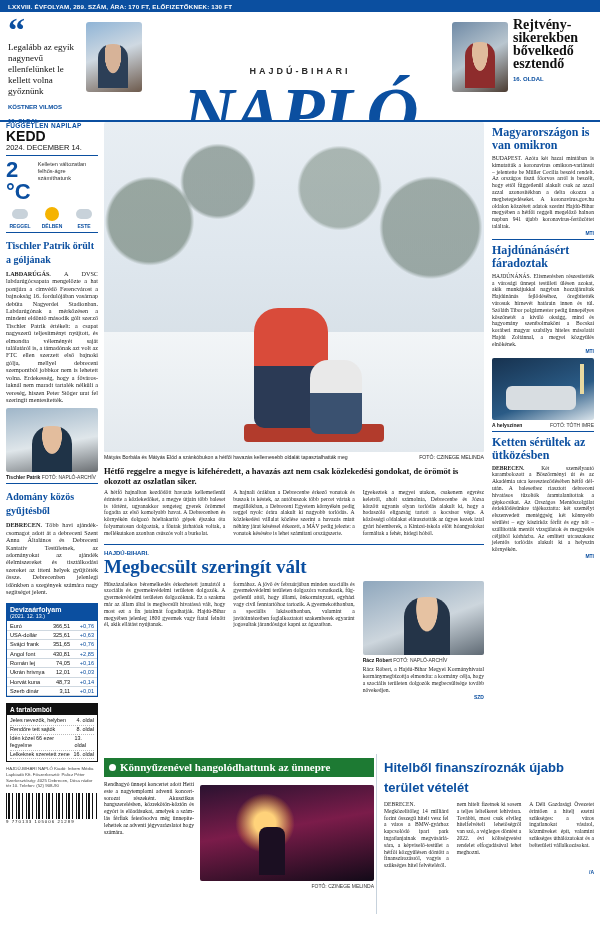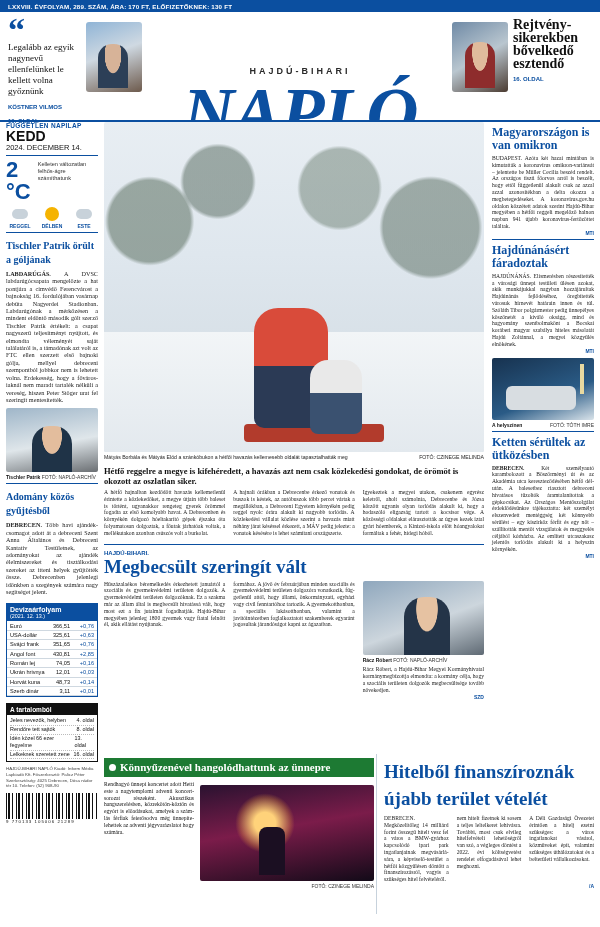--- a/index.html
+++ b/index.html
@@ -163,21 +163,21 @@
   .bt-left{ position:absolute; left:104px; top:0; width:270px;}
   .bt-right{ position:absolute; left:384px; top:0; width:210px;}
   .green-bar{ background:#1d7a33; color:#fff; font-family:"Liberation Serif", serif;
      font-weight:bold; font-size:11px; line-height:13px; padding:3px 5px;}
   .green-dot{ display:inline-block; width:7px; height:7px; background:#fff; border-radius:50%; margin-right:4px;}
   .bt-photo{ width:100%; height:96px; border-radius:2px; margin-top:4px; position:relative; overflow:hidden;
     background:linear-gradient(170deg,#2a1230,#7b1c4a 45%,#120a18 100%);}
   .bt-photo .spot{ position:absolute; left:20%; top:8px; width:60px; height:60px; border-radius:50%;
     background:radial-gradient(circle,#ffd27a 0 25%, rgba(255,180,60,.25) 60%, transparent 70%);}
   .bt-photo .perf{ position:absolute; bottom:6px; left:34%; width:26px; height:48px; background:#1b0f22; border-radius:8px 8px 0 0;}
-  .bt-head{ font-family:Liberation Serif, serif; font-weight:bold; font-size:19px; line-height:27px; color:#0b4fa0;}
+  .bt-head{ font-family:Liberation Sans, sans-serif; font-weight:bold; font-size:13px; line-height:20px; color:#0b4fa0;}
   .cols2{ display:flex; gap:8px; margin-top:3px;}
   .cols2 > div{ flex:1; font-family:"Liberation Serif", serif; font-size:5.6px; line-height:6.8px; text-align:justify; color:#222;}
   .smallcap{ font-family:"Liberation Sans", sans-serif; font-size:5px; color:#333; margin-top:2px; text-align:right;}
   .vline{ position:absolute; top:0; bottom:0; width:1px; background:#c7d2dc;}
 </style>
 </head>
 <body>
 
 <div class="page">
 

